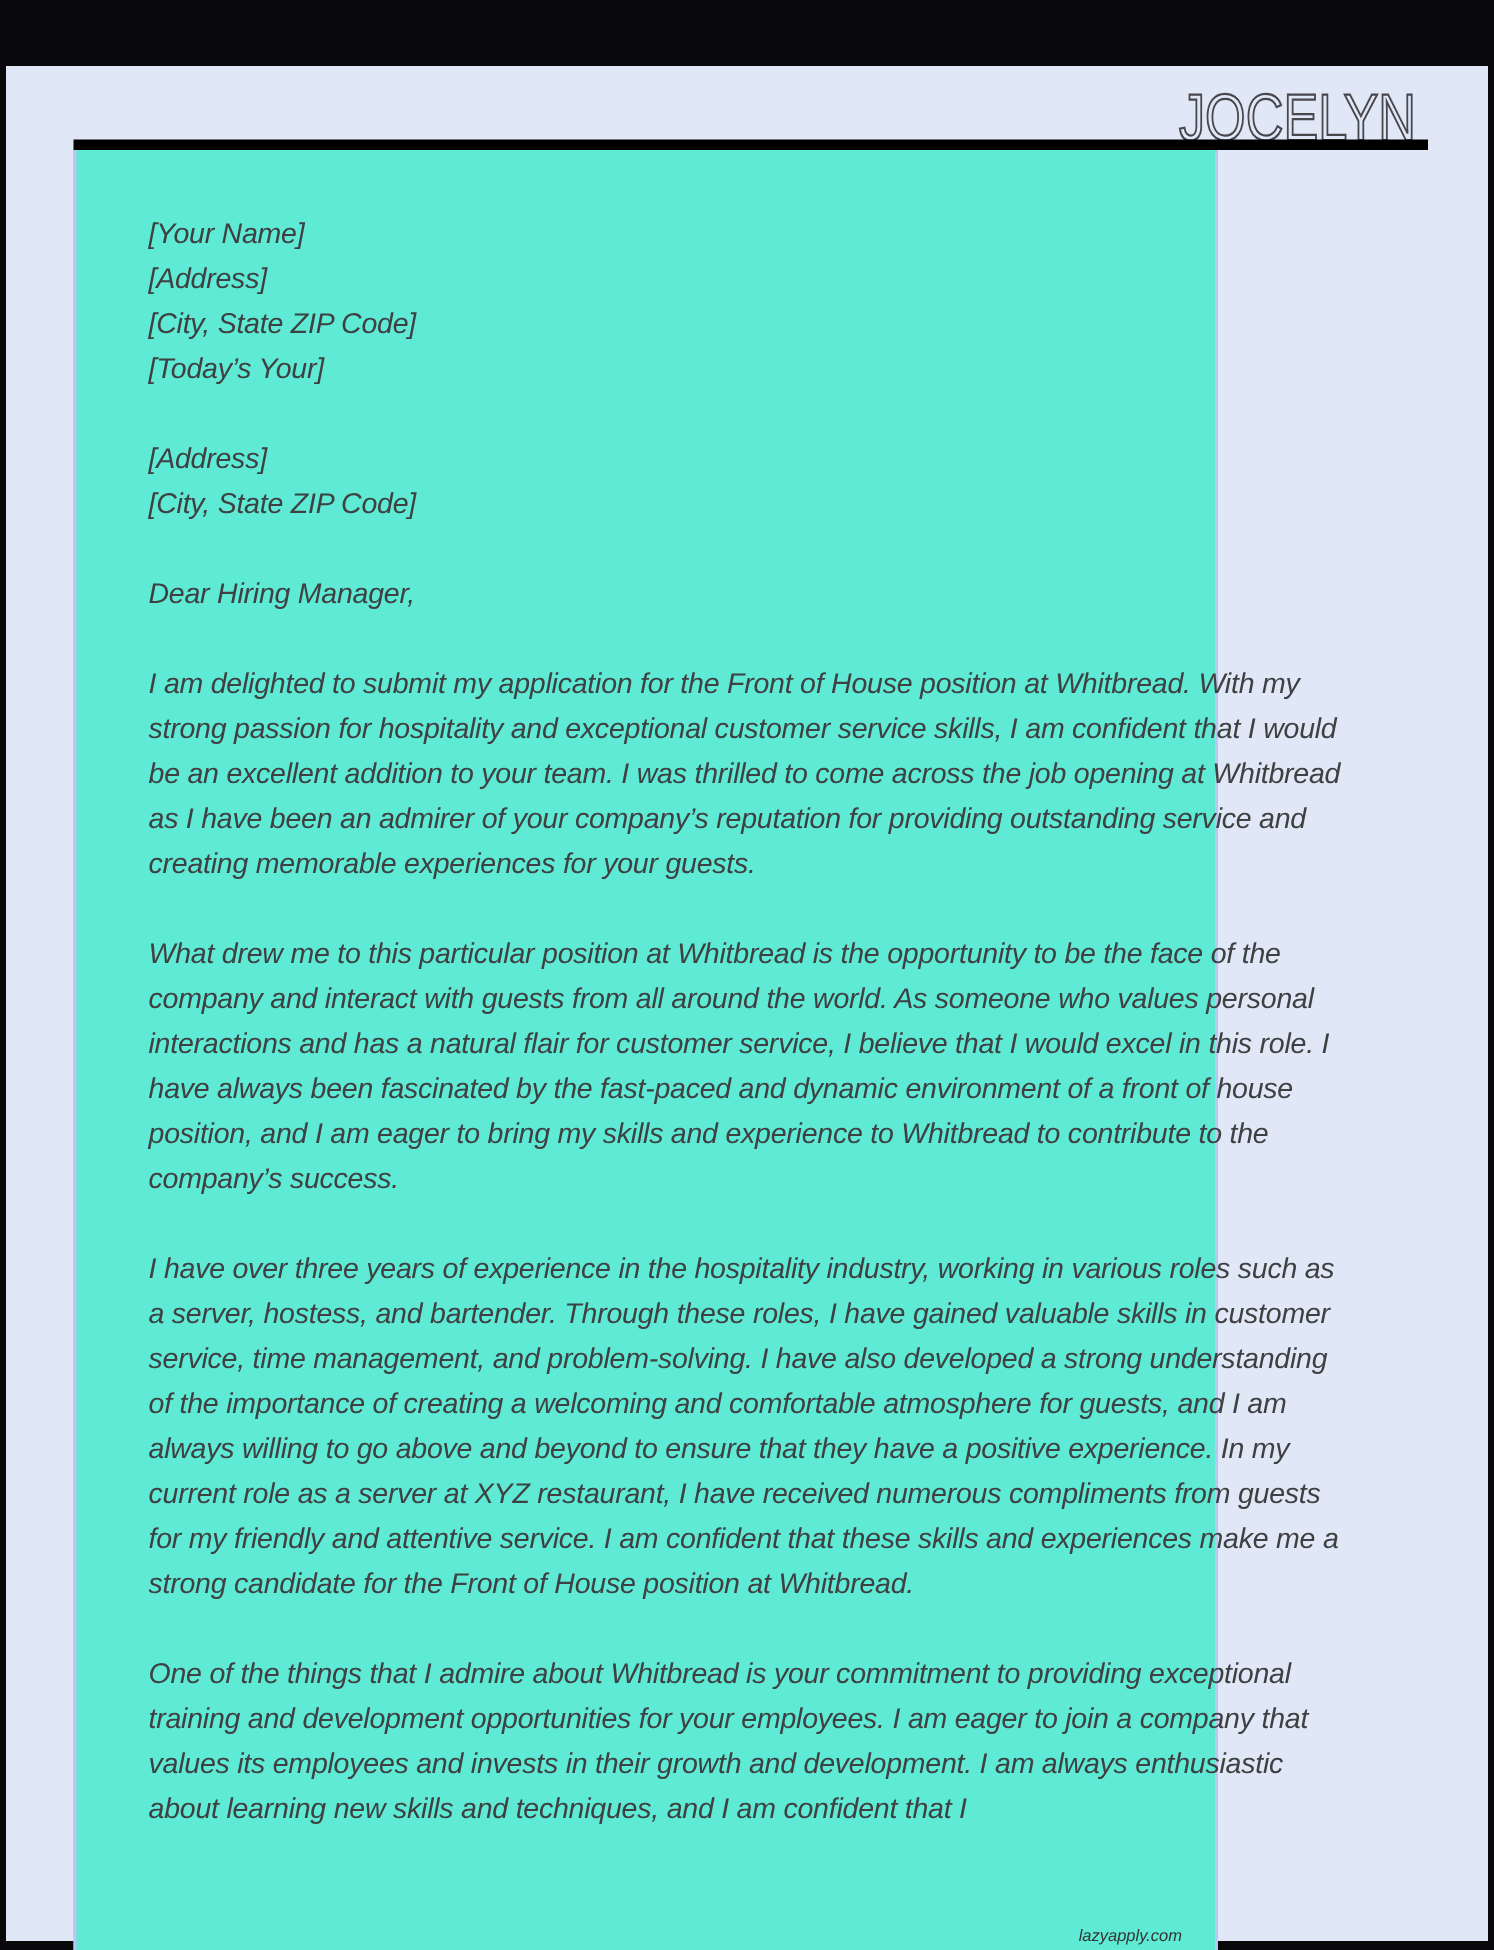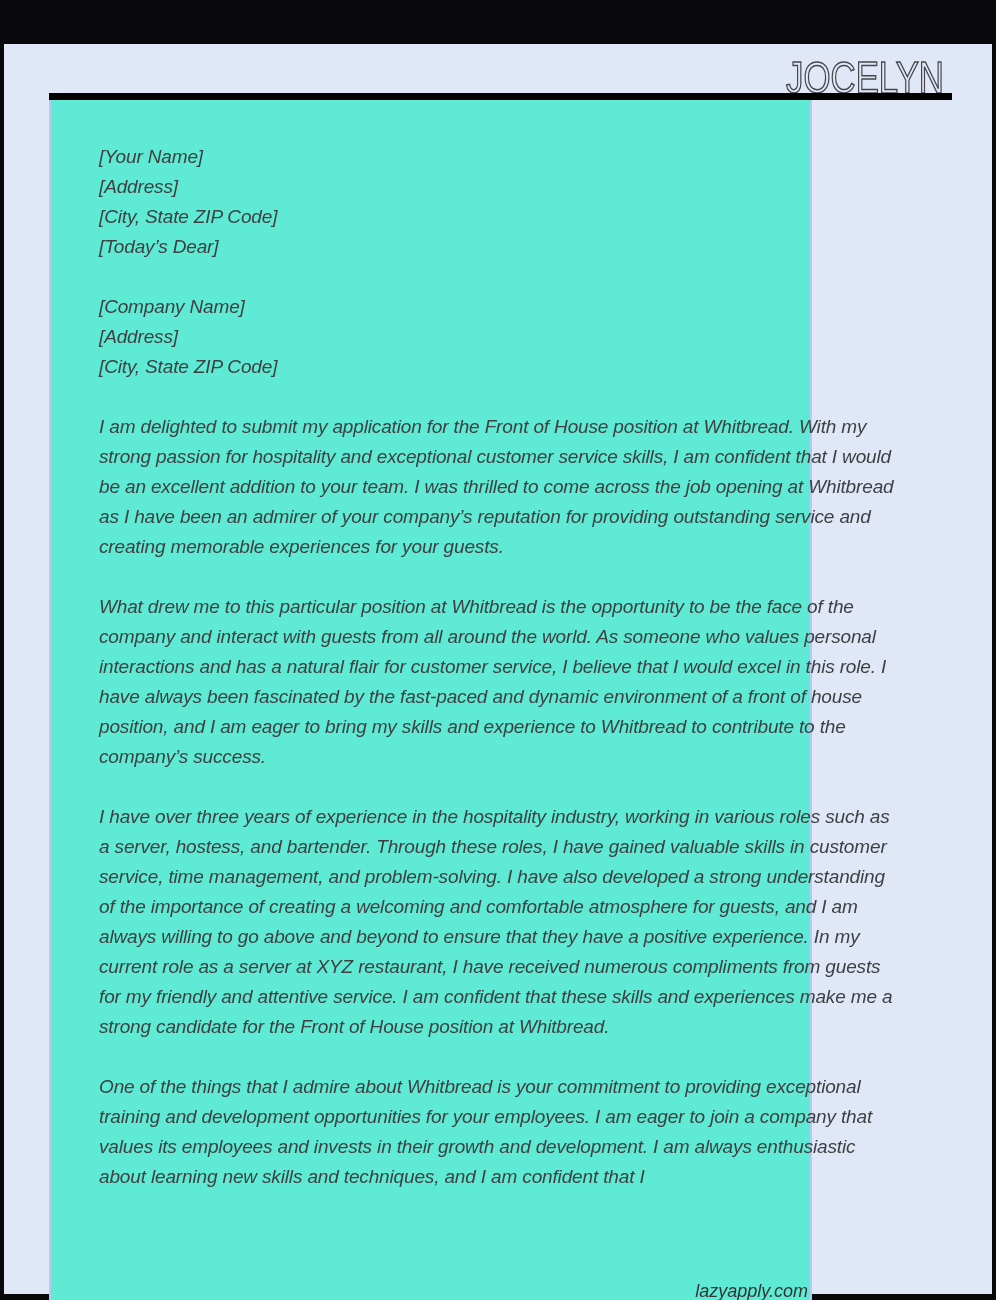--- a/index.html
+++ b/index.html
@@ -45,22 +45,22 @@
     color: #3e4042;
     font-size: 19px;
     line-height: 30px;
     letter-spacing: -0.15px;
   }
   .block { margin: 0 0 30px 0; }
   .block .line { height: 30px; }
   .letter p { margin: 0 0 30px 0; }
   .watermark {
     position: absolute;
-    right: 2px; bottom: 1px;
-    font-size: 18px;
+    right: 22px; bottom: 1px;
+    font-size: 11px;
     line-height: 16px;
     letter-spacing: 0;
     color: #333333;
     z-index: 3;
   }
 </style>
 </head>
 <body>
 
 <div class="canvas">
@@ -72,29 +72,31 @@
   <div class="black-bar"></div>
 
   <div class="card">
 
     <div class="letter">
 
       <div class="block">
         <div class="line">[Your Name]</div>
         <div class="line">[Address]</div>
         <div class="line">[City, State ZIP Code]</div>
-        <div class="line">[Today’s Dear]</div>
+        <div class="line">[Today’s Your]</div>
       </div>
 
       <div class="block">
-        <div class="line">[Company Name]</div>
         <div class="line">[Address]</div>
         <div class="line">[City, State ZIP Code]</div>
       </div>
 
+      <div class="block">
+        <div class="line">Dear Hiring Manager,</div>
+      </div>
 
       <p>I am delighted to submit my application for the Front of House position at Whitbread. With my strong passion for hospitality and exceptional customer service skills, I am confident that I would be an excellent addition to your team. I was thrilled to come across the job opening at Whitbread as I have been an admirer of your company’s reputation for providing outstanding service and creating memorable experiences for your guests.</p>
       <p>What drew me to this particular position at Whitbread is the opportunity to be the face of the company and interact with guests from all around the world. As someone who values personal interactions and has a natural flair for customer service, I believe that I would excel in this role. I have always been fascinated by the fast-paced and dynamic environment of a front of house position, and I am eager to bring my skills and experience to Whitbread to contribute to the company’s success.</p>
       <p>I have over three years of experience in the hospitality industry, working in various roles such as a server, hostess, and bartender. Through these roles, I have gained valuable skills in customer service, time management, and problem-solving. I have also developed a strong understanding of the importance of creating a welcoming and comfortable atmosphere for guests, and I am always willing to go above and beyond to ensure that they have a positive experience. In my current role as a server at XYZ restaurant, I have received numerous compliments from guests for my friendly and attentive service. I am confident that these skills and experiences make me a strong candidate for the Front of House position at Whitbread.</p>
       <p>One of the things that I admire about Whitbread is your commitment to providing exceptional training and development opportunities for your employees. I am eager to join a company that values its employees and invests in their growth and development. I am always enthusiastic about learning new skills and techniques, and I am confident that I</p>
     </div>
 
     <div class="watermark">lazyapply.com</div>
 
   </div>

